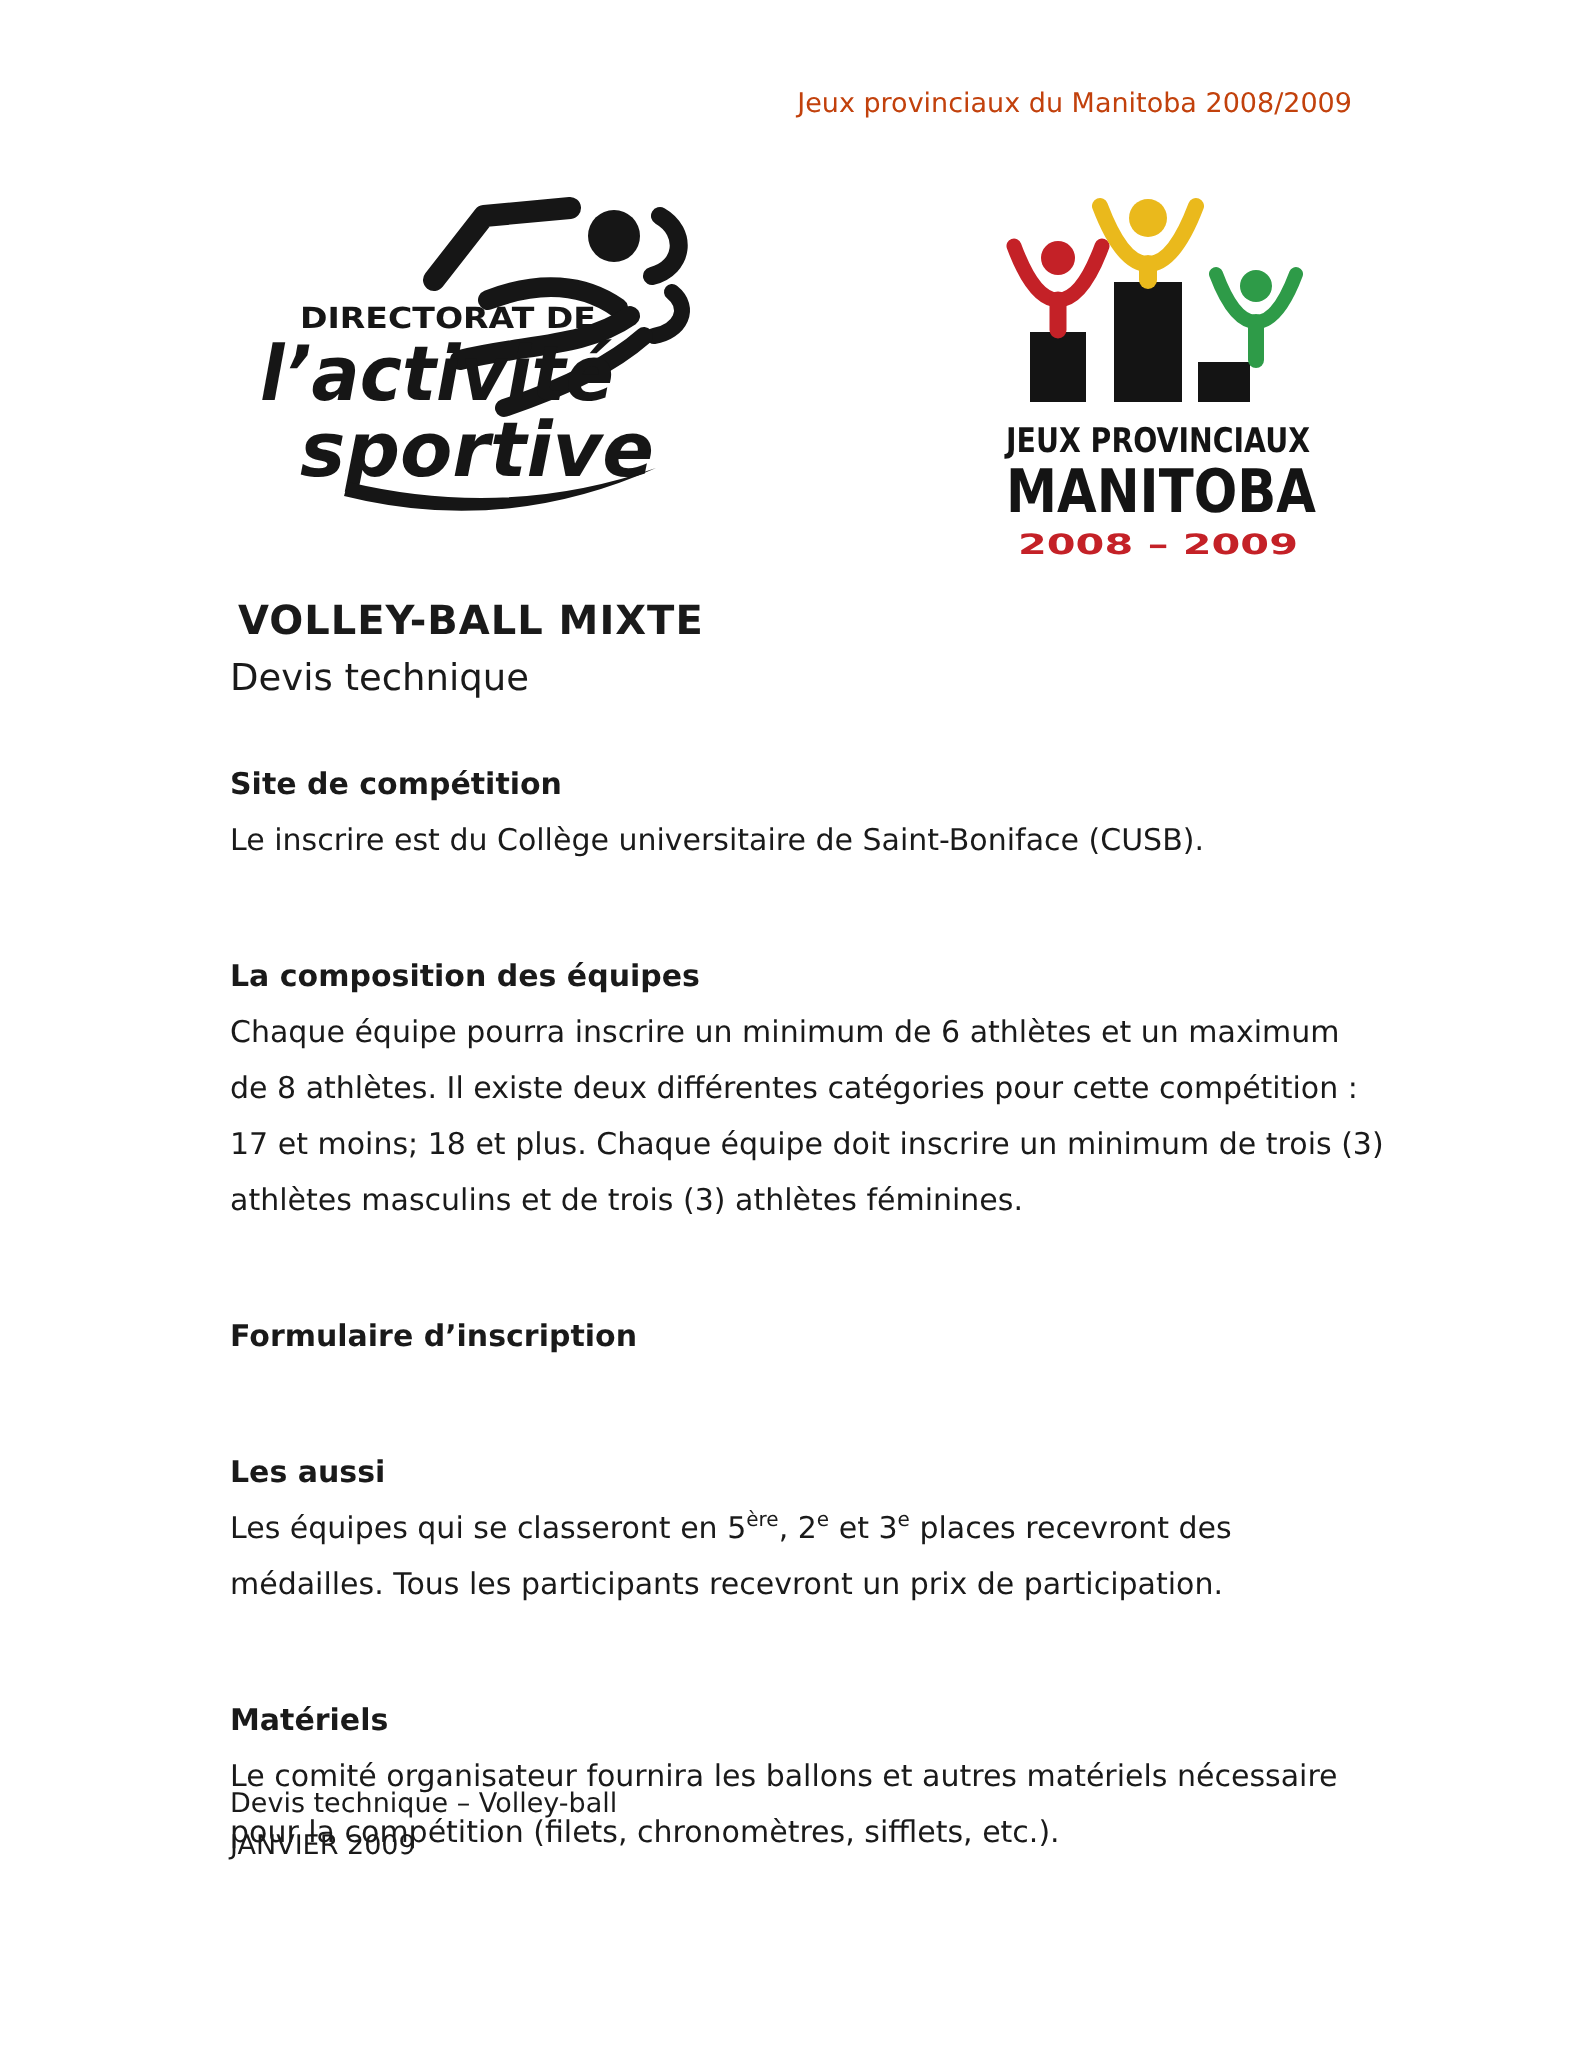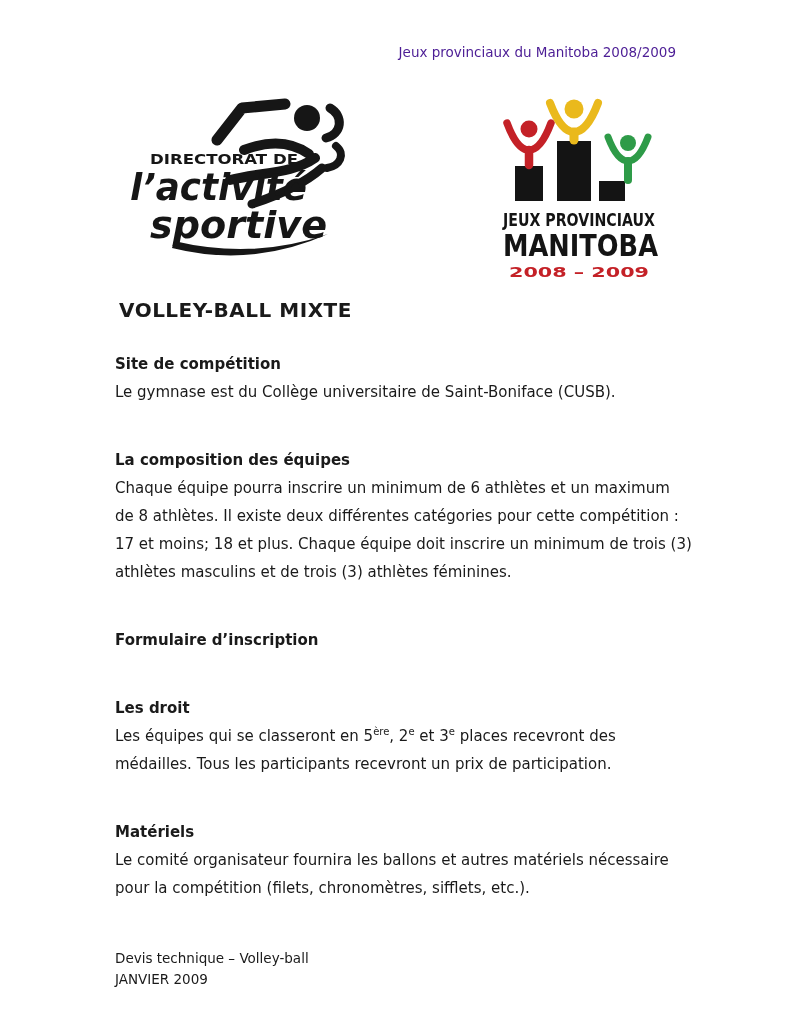--- a/index.html
+++ b/index.html
@@ -10,21 +10,21 @@
     background: #ffffff;
     font-family: "DejaVu Sans", sans-serif;
     color: #1a1a1a;
     overflow: hidden;
   }
   .header {
     position: absolute;
     top: 44px;
     right: 115px;
     font-size: 13.5px;
-    color: #4c1d95;
+    color: #c2410c;
     font-family: "DejaVu Sans", sans-serif;
   }
   .logo-left {
     position: absolute;
     left: 122px;
     top: 88px;
     width: 232px;
     height: 192px;
   }
   .logo-right {
@@ -64,21 +64,21 @@
     margin: 0;
     line-height: 28px;
   }
   .section-body sup {
     font-size: 10px;
     line-height: 0;
   }
   .footer {
     position: absolute;
     left: 115px;
-    top: 948px;
+    top: 892px;
     font-size: 13.5px;
     line-height: 1.55;
     font-family: "DejaVu Sans", sans-serif;
   }
 </style>
 </head>
 <body>
 
 <div class="page">
 
@@ -121,40 +121,41 @@
       <path d="M 115,44 Q 124,68 135,68 Q 146,68 155,44" stroke-width="7"></path>
       <path d="M 135,68 L 135,87" stroke-width="8"></path>
     </g>
     <text x="10" y="133" font-family="DejaVu Sans, sans-serif" font-weight="bold" font-size="17" textLength="152" lengthAdjust="spacingAndGlyphs" fill="#141414">JEUX PROVINCIAUX</text>
     <text x="10" y="163" font-family="DejaVu Sans, sans-serif" font-weight="bold" font-size="30" textLength="155" lengthAdjust="spacingAndGlyphs" fill="#141414">MANITOBA</text>
     <text x="16" y="184" font-family="DejaVu Sans, sans-serif" font-weight="bold" font-size="14" textLength="140" lengthAdjust="spacingAndGlyphs" fill="#c42127">2008 – 2009</text>
   </svg>
 
   <div class="main">
     <h1 class="doc-title">VOLLEY-BALL MIXTE</h1>
+    <div class="doc-subtitle">Devis technique</div>
 
     <div class="sections">
 
       <div class="section">
         <h2 class="section-heading">Site de compétition</h2>
-        <p class="section-body">Le gymnase est du Collège universitaire de Saint-Boniface (CUSB).</p>
+        <p class="section-body">Le inscrire est du Collège universitaire de Saint-Boniface (CUSB).</p>
       </div>
 
       <div class="section">
         <h2 class="section-heading">La composition des équipes</h2>
         <p class="section-body">Chaque équipe pourra inscrire un minimum de 6 athlètes et un maximum de 8 athlètes. Il existe deux différentes catégories pour cette compétition : 17 et moins; 18 et plus. Chaque équipe doit inscrire un minimum de trois (3) athlètes masculins et de trois (3) athlètes féminines.</p>
       </div>
 
 
       <div class="section">
         <h2 class="section-heading">Formulaire d’inscription</h2>
       </div>
 
       <div class="section">
-        <h2 class="section-heading">Les droit</h2>
+        <h2 class="section-heading">Les aussi</h2>
         <p class="section-body"><span>Les équipes qui se classeront en 5</span><sup>ère</sup><span>, 2</span><sup>e</sup><span> et 3</span><sup>e</sup><span> places recevront des médailles. Tous les participants recevront un prix de participation.</span></p>
       </div>
 
       <div class="section">
         <h2 class="section-heading">Matériels</h2>
         <p class="section-body">Le comité organisateur fournira les ballons et autres matériels nécessaire pour la compétition (filets, chronomètres, sifflets, etc.).</p>
       </div>
 
     </div>
   </div>

